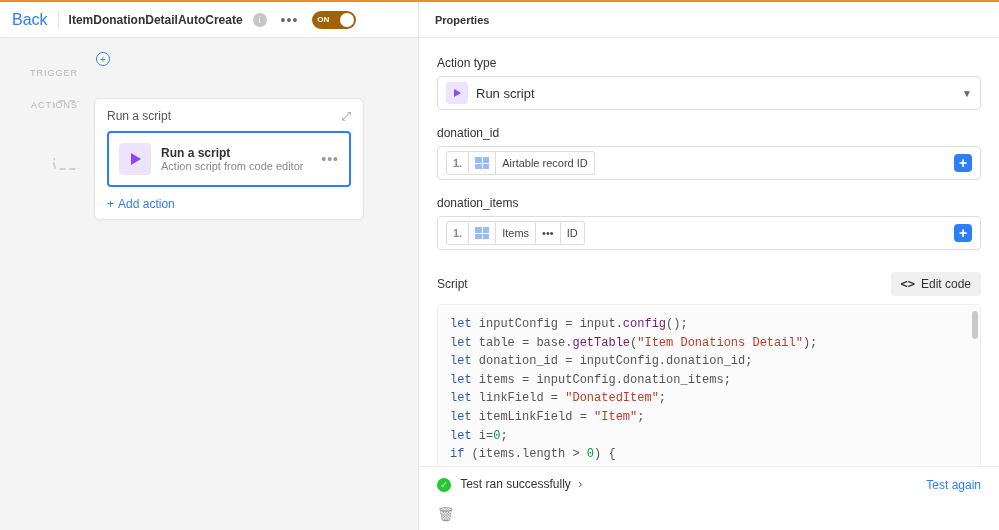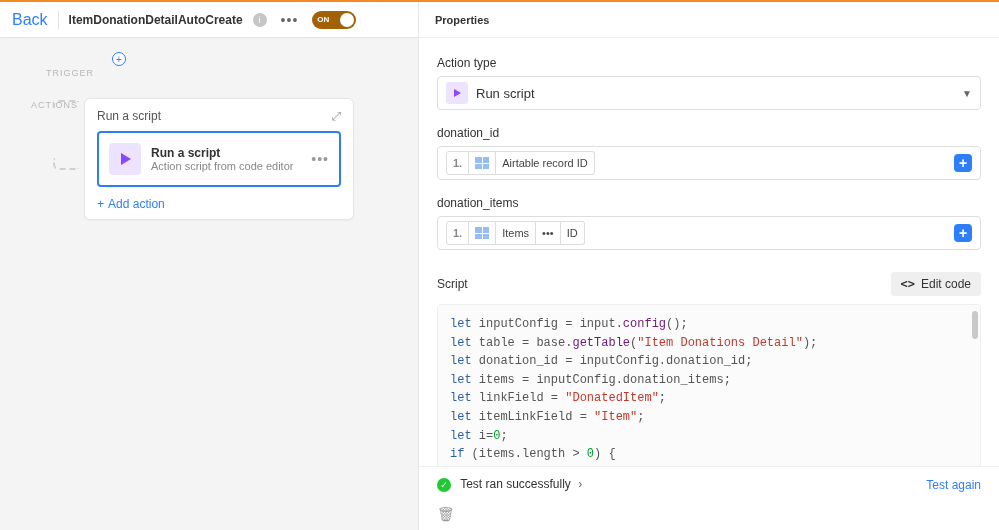--- a/index.html
+++ b/index.html
@@ -13,31 +13,31 @@
   .divider-v { width: 1px; height: 18px; background: #e5e5e5; }
   .title { font-size: 12px; font-weight: 600; color: #333; }
   .info-icon { width: 14px; height: 14px; border-radius: 50%; background: #c6c6c6; color: #fff; font-size: 9px; display: inline-flex; align-items: center; justify-content: center; }
   .dots { color: #666; font-size: 14px; letter-spacing: 1px; cursor: pointer; padding: 0 4px;}
   .switch { position: relative; width: 44px; height: 18px; background: #a16207; border-radius: 10px; display: flex; align-items: center; padding: 0 5px; color: #fff; font-size: 8px; font-weight: 700; justify-content: flex-start; }
   .switch::after { content: ""; position: absolute; right: 2px; width: 14px; height: 14px; background: #fff; border-radius: 50%; }
 
   .canvas { flex: 1; padding: 20px 30px; position: relative; }
   .section-label { font-size: 9px; letter-spacing: 1px; color: #b7b7b7; text-transform: uppercase; }
   .trigger-row { display: flex; align-items: flex-start; gap: 18px; }
-  .trigger-label { width: 48px; text-align: right; padding-top: 10px; margin-left: 16px; }
+  .trigger-label { width: 48px; text-align: right; padding-top: 10px; }
   .step-card { background: #fff; border: 1px solid #e5e5e5; border-radius: 6px; padding: 10px 12px; display: flex; align-items: center; gap: 10px; min-width: 210px; box-shadow: 0 1px 1px rgba(0,0,0,0.02);}
   .step-icon-grid { width: 28px; height: 24px; display:flex; flex-direction:column; gap:1px; }
   .grid-r { display:flex; gap:1px; flex:1;}
   .grid-c { flex:1; border:1px solid #bbb; background:#fafafa;}
   .step-title { font-size: 12px; font-weight: 600; color: #333; }
   .step-sub { font-size: 11px; color: #888; }
   .plus-below { width:14px; height:14px; border:1px solid #2d7ff9; border-radius:50%; color:#2d7ff9; font-size:10px; display:flex; align-items:center; justify-content:center; margin: -6px auto 0; position:relative; z-index:2; background:#fff;}
   .trigger-card-wrap { display:flex; flex-direction:column; align-items:center;}
 
-  .actions-row { display: flex; align-items: flex-start; gap: 6px; margin-top: 20px; }
+  .actions-row { display: flex; align-items: flex-start; gap: 16px; margin-top: 20px; }
   .actions-label { width: 48px; text-align: right; padding-top: 2px; }
   .dash-connector { position:absolute; left: 53px; top: 62px; width: 26px; height: 70px; border-left: 2px dashed #d0d0d0; border-bottom: 2px dashed #d0d0d0; border-top: 2px dashed #d0d0d0; border-radius: 0 0 0 6px; border-top-left-radius: 6px; pointer-events:none;}
   .dash-connector.top { top:62px; height:8px; border-bottom:none; border-radius:6px 0 0 0;}
   .dash-connector.bottom { top:120px; height:12px; border-top:none; border-radius:0 0 0 6px;}
 
   .action-block { background:#fff; border:1px solid #e5e5e5; border-radius:6px; width: 270px; padding:10px 12px 8px; box-shadow: 0 1px 2px rgba(0,0,0,0.04);}
   .action-block-header { display:flex; align-items:center; justify-content:space-between; margin-bottom:8px;}
   .action-block-title { font-size:12px; color:#555; }
   .expand-icon { color:#999; font-size:12px; cursor:pointer;}
   .inner-card { border:2px solid #2d7ff9; border-radius:4px; padding:10px; display:flex; align-items:center; gap:10px; }

